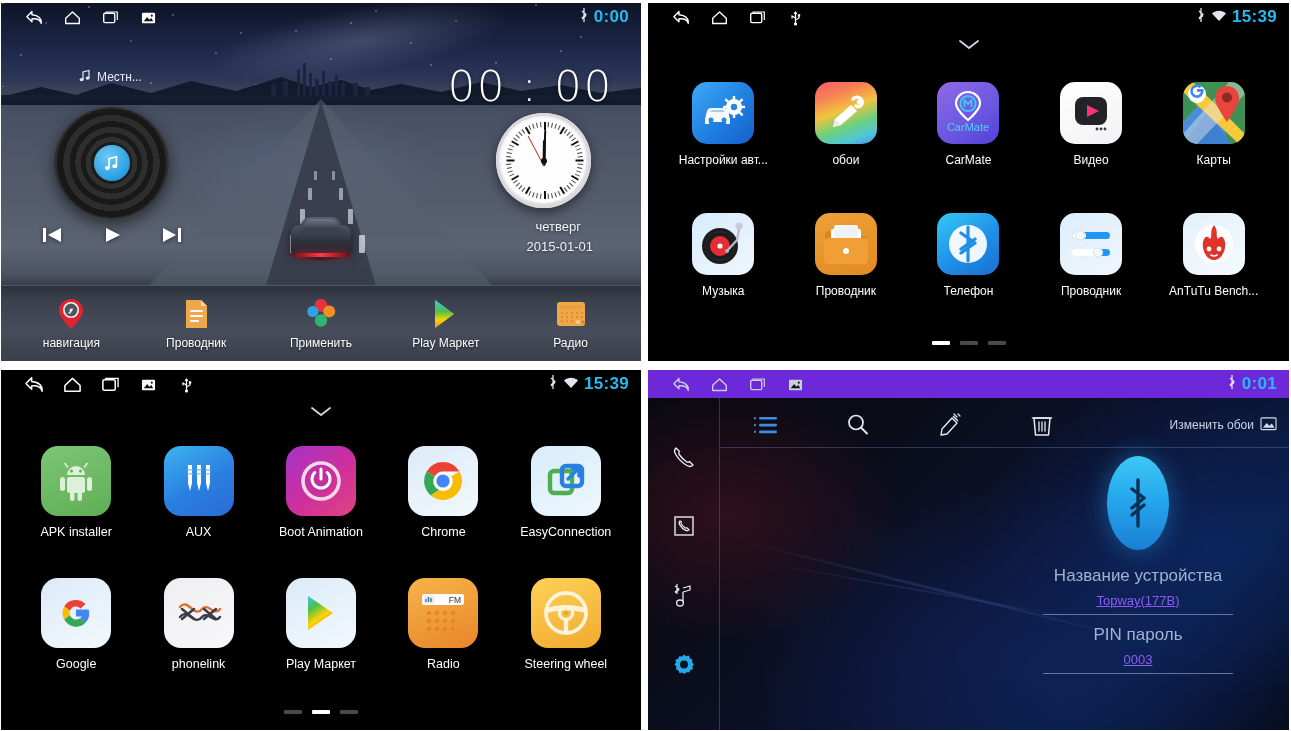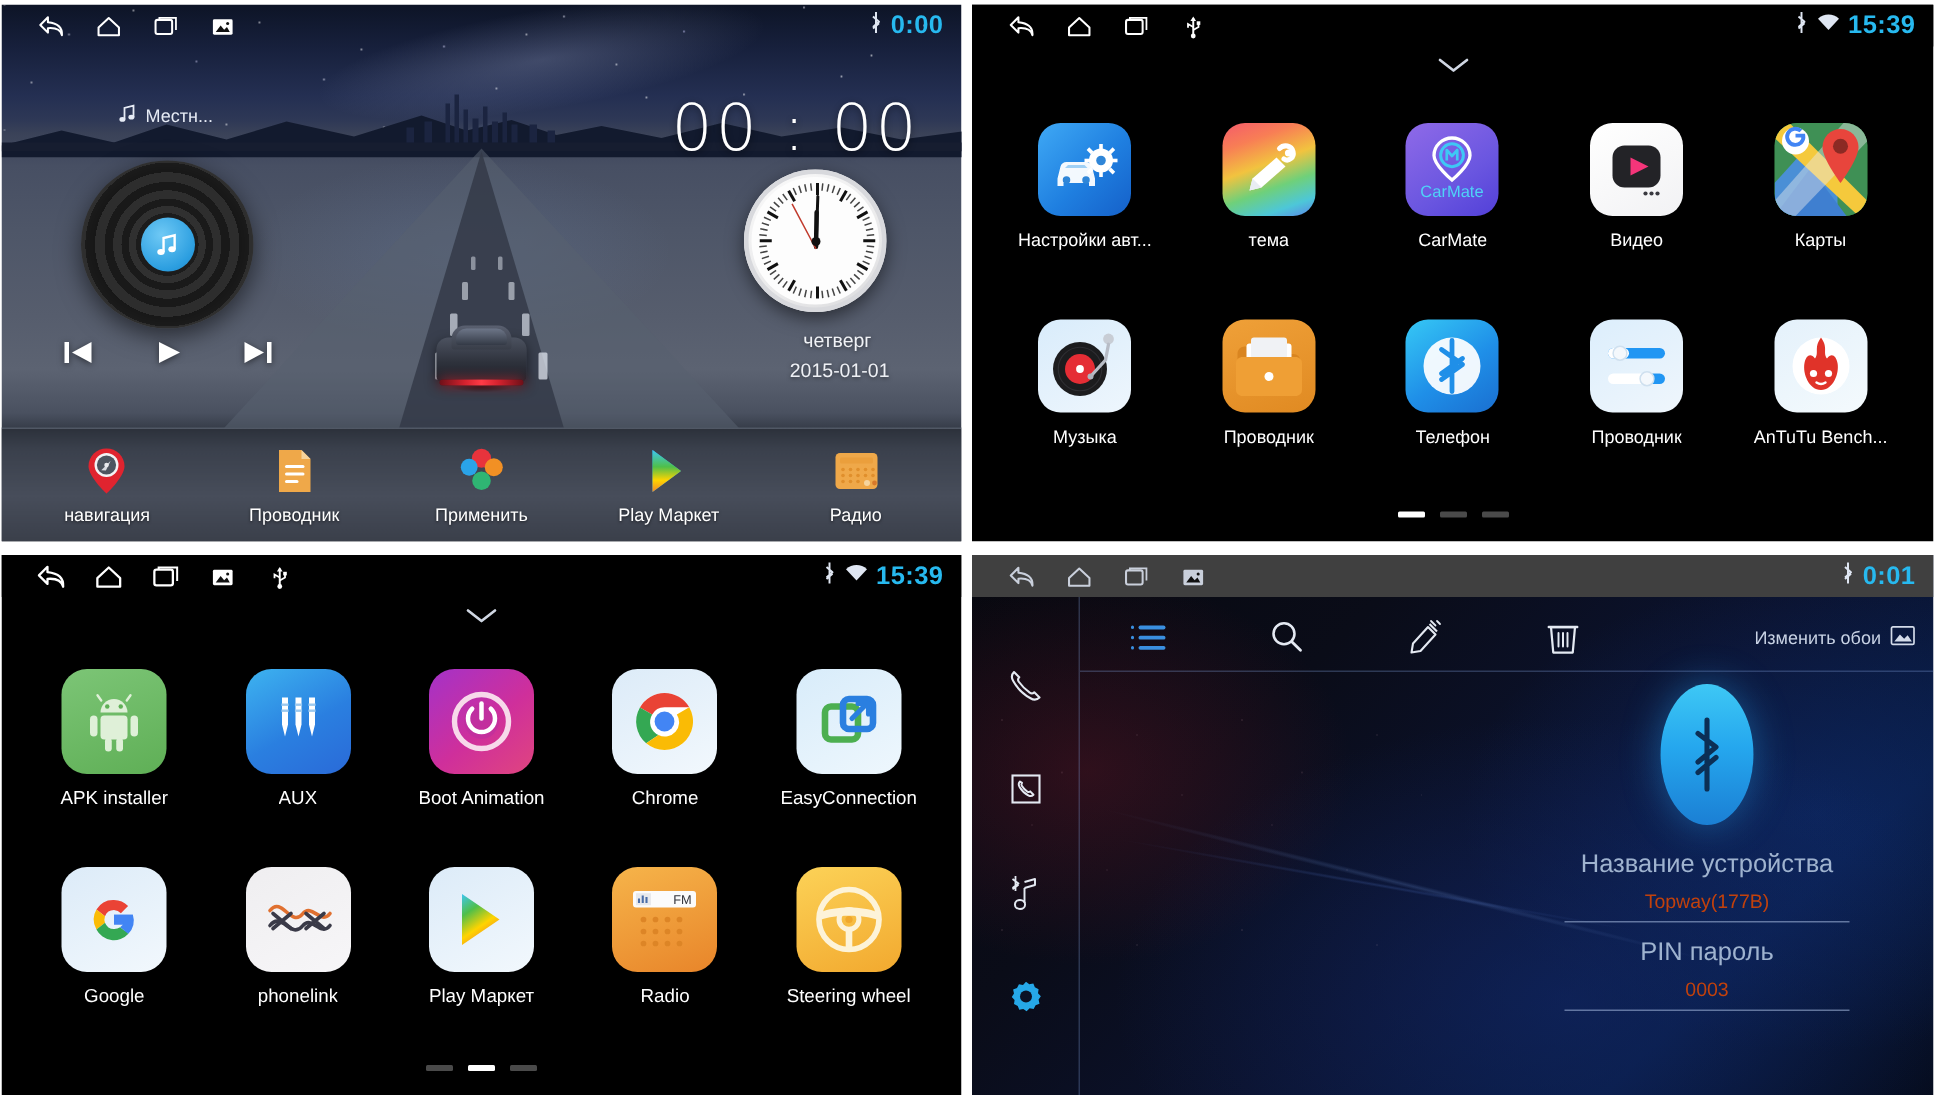--- a/index.html
+++ b/index.html
@@ -284,21 +284,21 @@
     position: absolute; top: 86px; right: 16px; width: 270px;
     display: flex; flex-direction: column; align-items: center; z-index: 10;
   }
   .bt-logo {
     width: 62px; height: 94px; border-radius: 50%;
     background: linear-gradient(to bottom, #3ec8f5 0%, #25a7ee 45%, #1b7fd4 100%);
     display: flex; align-items: center; justify-content: center;
     box-shadow: 0 0 26px rgba(40,160,240,.45);
   }
   .bt-field-label { color: #9fb3cf; font-size: 17px; margin-top: 16px; }
-  .bt-field-value { color: #c2410c; font-size: 13px; margin-top: 7px; }
+  .bt-field-value { color: #8b5cf6; font-size: 13px; margin-top: 7px; text-decoration: underline; }
   .bt-underline { width: 190px; height: 1px; background: rgba(170,190,225,.55); margin-top: 6px; }
 </style>
 </head>
 <body>
 
 <div class="grid">
 
   <div class="panel">
   <div class="p1" style="position:relative;overflow:hidden;">
     <div class="home-bg">
@@ -656,21 +656,21 @@
 
       <div class="appcell">
         <div class="appicon" style="background:linear-gradient(160deg,#f45b6b 0%,#f87e55 22%,#f2c33f 45%,#6fd07a 66%,#4dc7d8 85%,#5c84e8 100%);">
           <svg width="44" height="44" viewBox="0 0 44 44">
               <path d="M29 8 C32 5 37 6 38 10 C39 14 35 17 32 15" fill="none" stroke="#fff" stroke-width="3.4" stroke-linecap="round"></path>
               <circle cx="35" cy="11" r="2.4" fill="#fff"></circle>
               <path d="M27 14 L33 20 L17 34 L9 36 L11 28 Z" fill="#fff"></path>
               <path d="M11 28 L9 36 L17 34 Z" fill="#e9edf3"></path>
             </svg>
         </div>
-        <span class="applabel">тема</span>
+        <span class="applabel">обои</span>
       </div>
 
       <div class="appcell">
         <div class="appicon" style="background:linear-gradient(145deg,#8f6ae8,#6a56e0 60%,#5240d8);">
           <svg width="52" height="52" viewBox="0 0 52 52">
               <path d="M26 5 C19.4 5 14 10.2 14 16.6 C14 23 26 33 26 33 C26 33 38 23 38 16.6 C38 10.2 32.6 5 26 5Z" fill="none" stroke="#fff" stroke-width="2.2"></path>
               <circle cx="26" cy="16.5" r="7.6" fill="none" stroke="#3ec8f5" stroke-width="2"></circle>
               <path d="M22.5 20 L22.5 13 L26 17 L29.5 13 L29.5 20" fill="none" stroke="#3ec8f5" stroke-width="1.8" stroke-linejoin="round"></path>
               <text x="26" y="44" font-family="Liberation Sans, sans-serif" font-size="11" fill="#4fd2f7" text-anchor="middle">CarMate</text>
             </svg>
@@ -1009,21 +1009,21 @@
     </div>
   </div>
 
   <div class="panel p4">
     <div class="bt-bg">
       <div class="bt-speckle"></div>
       <div class="bt-wave"></div>
       <div class="bt-wave2"></div>
     </div>
 
-    <div class="statusbar" style="background:#404040;">
+    <div class="statusbar" style="background:#6d28d9;">
       <div class="sysicons">
         <div class="sysicon">
           <svg width="19" height="17" viewBox="0 0 22 20">
               <path d="M8 3 L2 9 L8 15 L8 11.5 C14 11 18 13 19 17 C19.5 10 15 7.5 8 6.8 Z" fill="none" stroke="#c9cfdb" stroke-width="1.6" stroke-linejoin="round"></path>
             </svg>
         </div>
         <div class="sysicon">
           <svg width="19" height="17" viewBox="0 0 22 20">
               <path d="M3 11 L11 3.5 L19 11 L19 17 L3 17 Z" fill="none" stroke="#c9cfdb" stroke-width="1.6" stroke-linejoin="round"></path>
             </svg>

